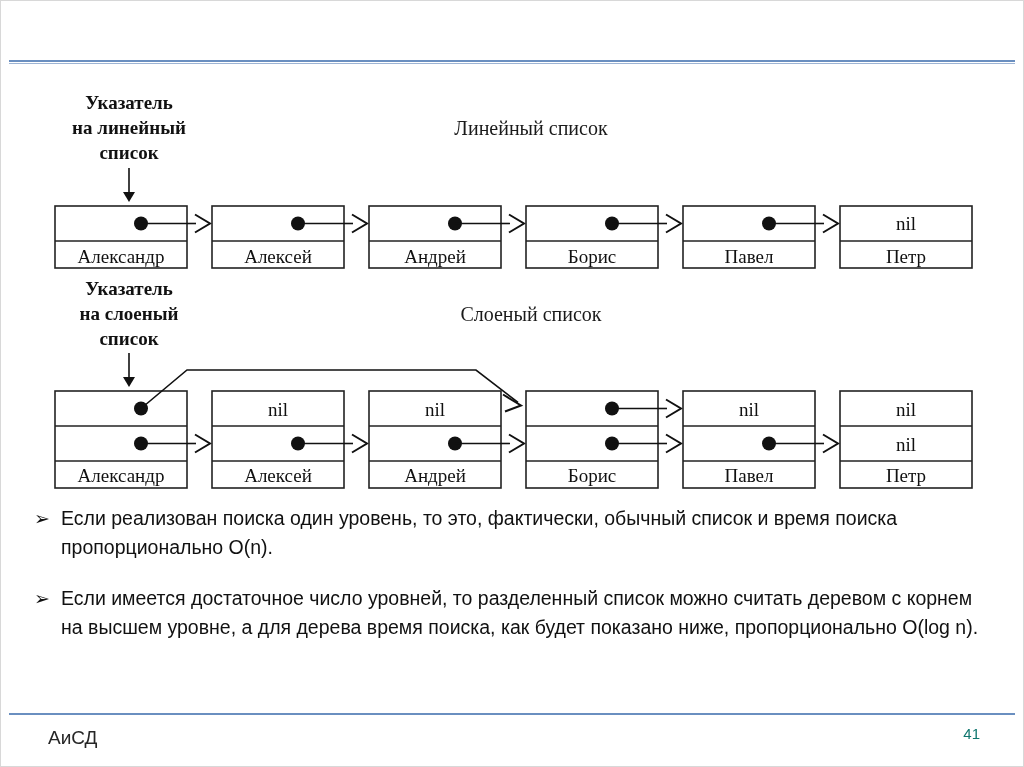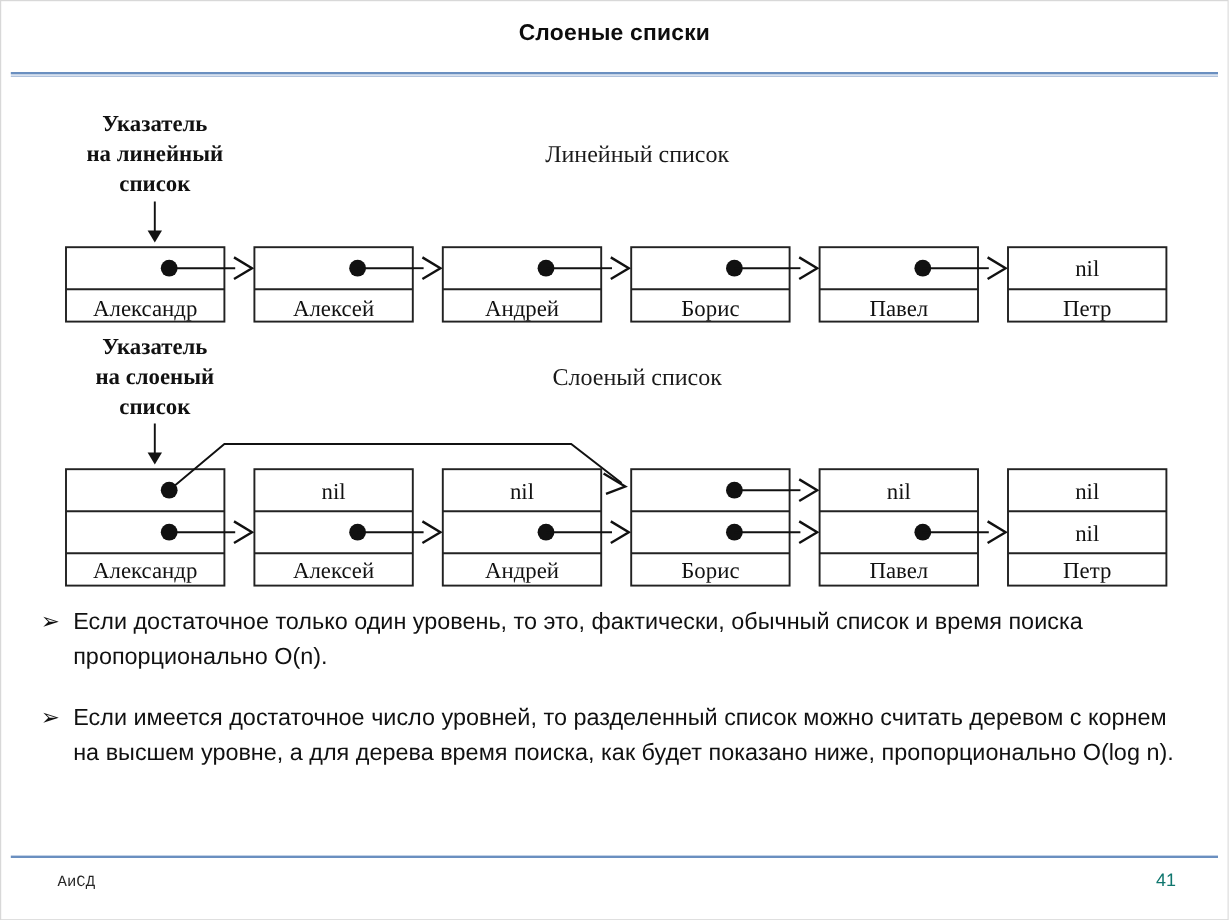--- a/index.html
+++ b/index.html
@@ -153,41 +153,38 @@
     position: absolute;
     left: 0;
     top: 718px;
     width: 1024px;
     height: 40px;
   }
   .footer-left {
     position: absolute;
     left: 47px;
     top: 8px;
-    font-family: Liberation Mono, monospace;
-    font-size: 13px;
+    font-family: Liberation Sans, sans-serif;
+    font-size: 19px;
     color: #262626;
   }
   .footer-right {
     position: absolute;
     right: 45px;
     top: 6px;
     font-family: "Liberation Sans", sans-serif;
     font-size: 15px;
     color: #0f766e;
   }
 </style>
 </head>
 <body>
 
 <div class="slide">
 
-  <div class="title-bar">
-    <div class="slide-title">Слоеные списки</div>
-  </div>
   <div class="title-rule"></div>
   <div class="title-rule thin"></div>
 
   <div class="diagram">
     <svg id="diagram-svg" width="1024" height="425" viewBox="0 0 1024 425">
         <text x="128" y="36" class="lbl-ptr" text-anchor="middle">Указатель</text>
         <text x="128" y="61" class="lbl-ptr" text-anchor="middle">на линейный</text>
         <text x="128" y="86" class="lbl-ptr" text-anchor="middle">список</text>
         <line x1="128" y1="95" x2="128" y2="121" class="link" stroke-width="3"></line>
         <path d="M122,119 L134,119 L128,129 Z" fill="#111111"></path>
@@ -292,21 +289,21 @@
         <text x="905" y="342.5" class="nil-text" text-anchor="middle">nil</text>
         <circle cx="140" cy="335.5" r="7" class="dot"></circle>
         <path d="M140,335.5 L186,297 L475,297 L517,329.5" class="link"></path>
         <path d="M502,321.5 L520,332.5 L504,338.5" class="chev"></path>
       </svg>
   </div>
 
   <div class="bullets">
     <div class="bullet">
       <span class="bullet-marker">➢</span>
-      <span class="bullet-text">Если достаточное только один уровень, то это, фактически, обычный список и время поиска пропорционально O(n).</span>
+      <span class="bullet-text">Если реализован поиска один уровень, то это, фактически, обычный список и время поиска пропорционально O(n).</span>
     </div>
     <div class="bullet">
       <span class="bullet-marker">➢</span>
       <span class="bullet-text">Если имеется достаточное число уровней, то разделенный список можно считать деревом с корнем на высшем уровне, а для дерева время поиска, как будет показано ниже, пропорционально O(log n).</span>
     </div>
   </div>
 
   <div class="footer-rule"></div>
   <div class="footer">
     <div class="footer-left">АиСД</div>

